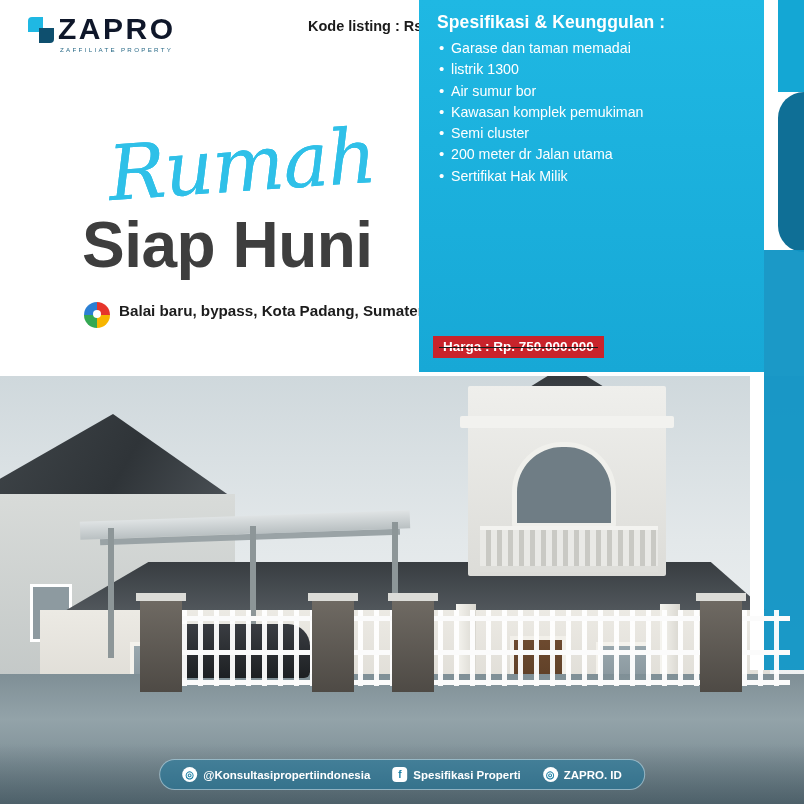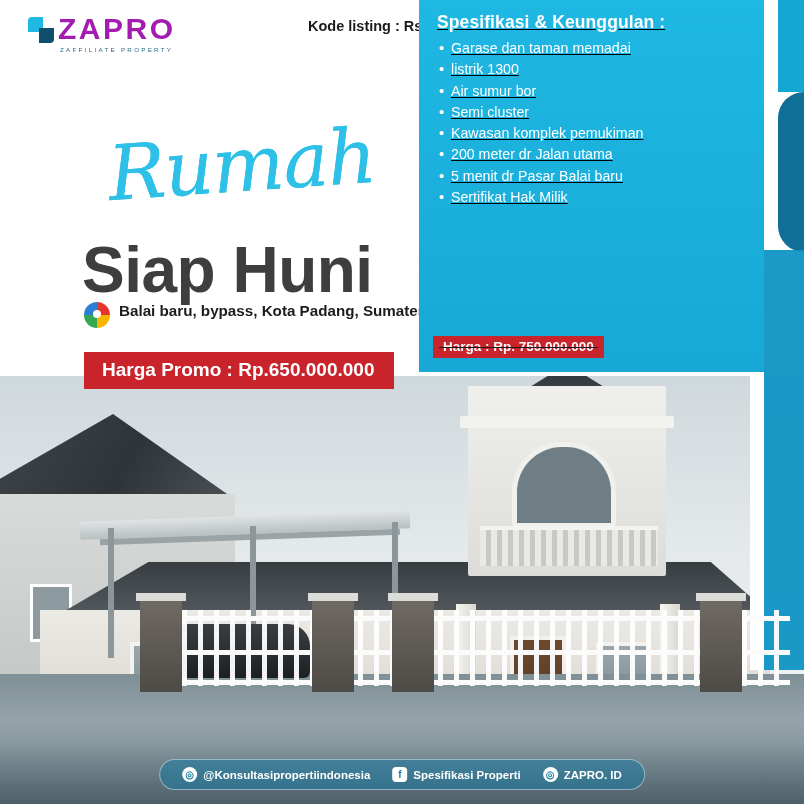--- a/index.html
+++ b/index.html
@@ -26,21 +26,20 @@
 
   
   .spec-panel {
     position: absolute;
     right: 40px; top: 0;
     width: 345px; height: 372px;
     background: #1cb5e0;
     background: linear-gradient(180deg,#1fb8e3 0%,#17a8d6 100%);
     padding: 12px 14px 10px 18px;
     z-index: 4;
-    text-decoration: underline;
   }
   .spec-title {
     color: #ffffff;
     font-size: 17.5px;
     font-weight: bold;
     margin-bottom: 5px;
     letter-spacing: .1px;
   }
   .spec-list { list-style: none; }
   .spec-list li {
@@ -138,21 +137,21 @@
   .logo-mark .sq2 {
     position: absolute; left: 11px; top: 11px;
     width: 15px; height: 15px;
     background: #0e4f6e;
     border-bottom-right-radius: 4px;
   }
   .logo-word {
     font-size: 30px;
     font-weight: bold;
     letter-spacing: 2.5px;
-    color: #a21caf;
+    color: #0f172a;
     line-height: 30px;
   }
   .logo-sub {
     font-size: 6.2px;
     letter-spacing: 2.3px;
     color: #2b6b88;
     margin-left: 32px;
     margin-top: 2px;
   }
 
@@ -177,21 +176,20 @@
     transform: rotate(-4deg);
     text-shadow: 0 0 0 #2fc0e8;
   }
   .headline-main {
     position: absolute;
     left: 82px; top: 208px;
     font-size: 64px;
     font-weight: bold;
     color: #3e3e3e;
     letter-spacing: -0.5px;
-    margin-top: 25px;
   }
 
   
   .address-wrap {
     position: absolute;
     left: 84px; top: 300px;
     display: flex;
     align-items: flex-start;
   }
   .pin-icon {
@@ -488,32 +486,30 @@
   <div class="listing-code">Kode listing : Rs603</div>
 
   <div class="headline-script">Rumah</div>
   <div class="headline-main">Siap Huni</div>
 
   <div class="address-wrap">
     <div class="pin-icon"></div>
     <div class="address-text">Balai baru, bypass, Kota Padang, Sumatera Barat.</div>
   </div>
 
-  <div class="promo-box">Harga Promo : Rp.650.000.000</div>
 
   <div class="spec-panel">
     <div class="spec-title">Spesifikasi &amp; Keunggulan :</div>
     <ul class="spec-list">
       <li>Garase dan taman memadai</li>
       <li>listrik 1300</li>
       <li>Air sumur bor</li>
+      <li>Kawasan komplek  pemukiman</li>
       <li>Semi cluster</li>
-      <li>Kawasan komplek  pemukiman</li>
       <li>200 meter dr Jalan utama</li>
-      <li>5 menit dr Pasar Balai baru</li>
       <li>Sertifikat Hak Milik</li>
     </ul>
     <div class="old-price">
       <span class="strike"><span>Harga :</span>
       <span>Rp. 750.000.000</span></span>
     </div>
   </div>
 
 
   <div class="social-bar">

